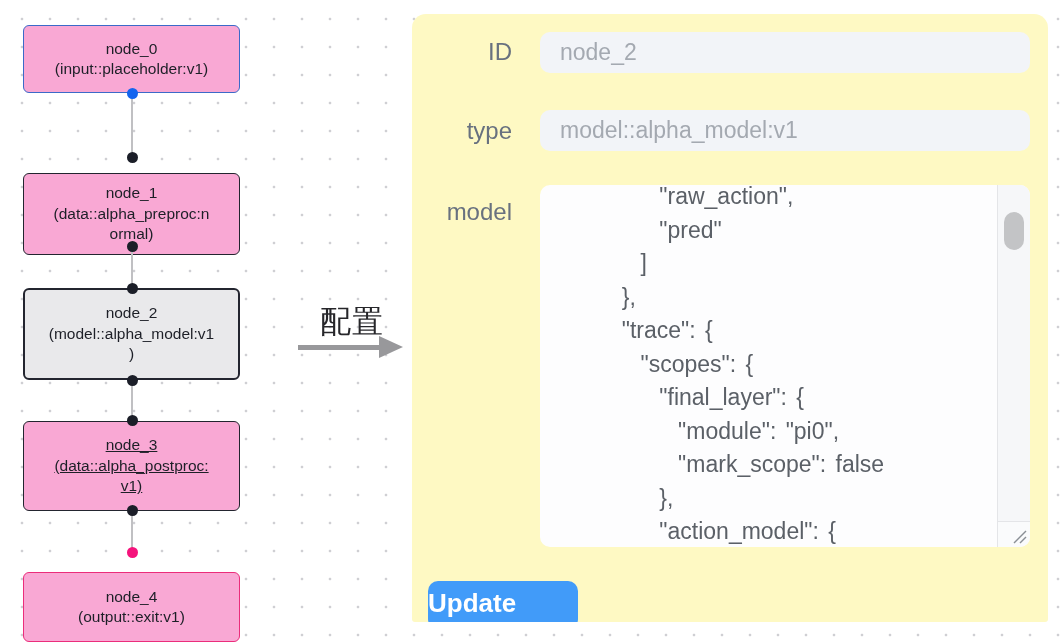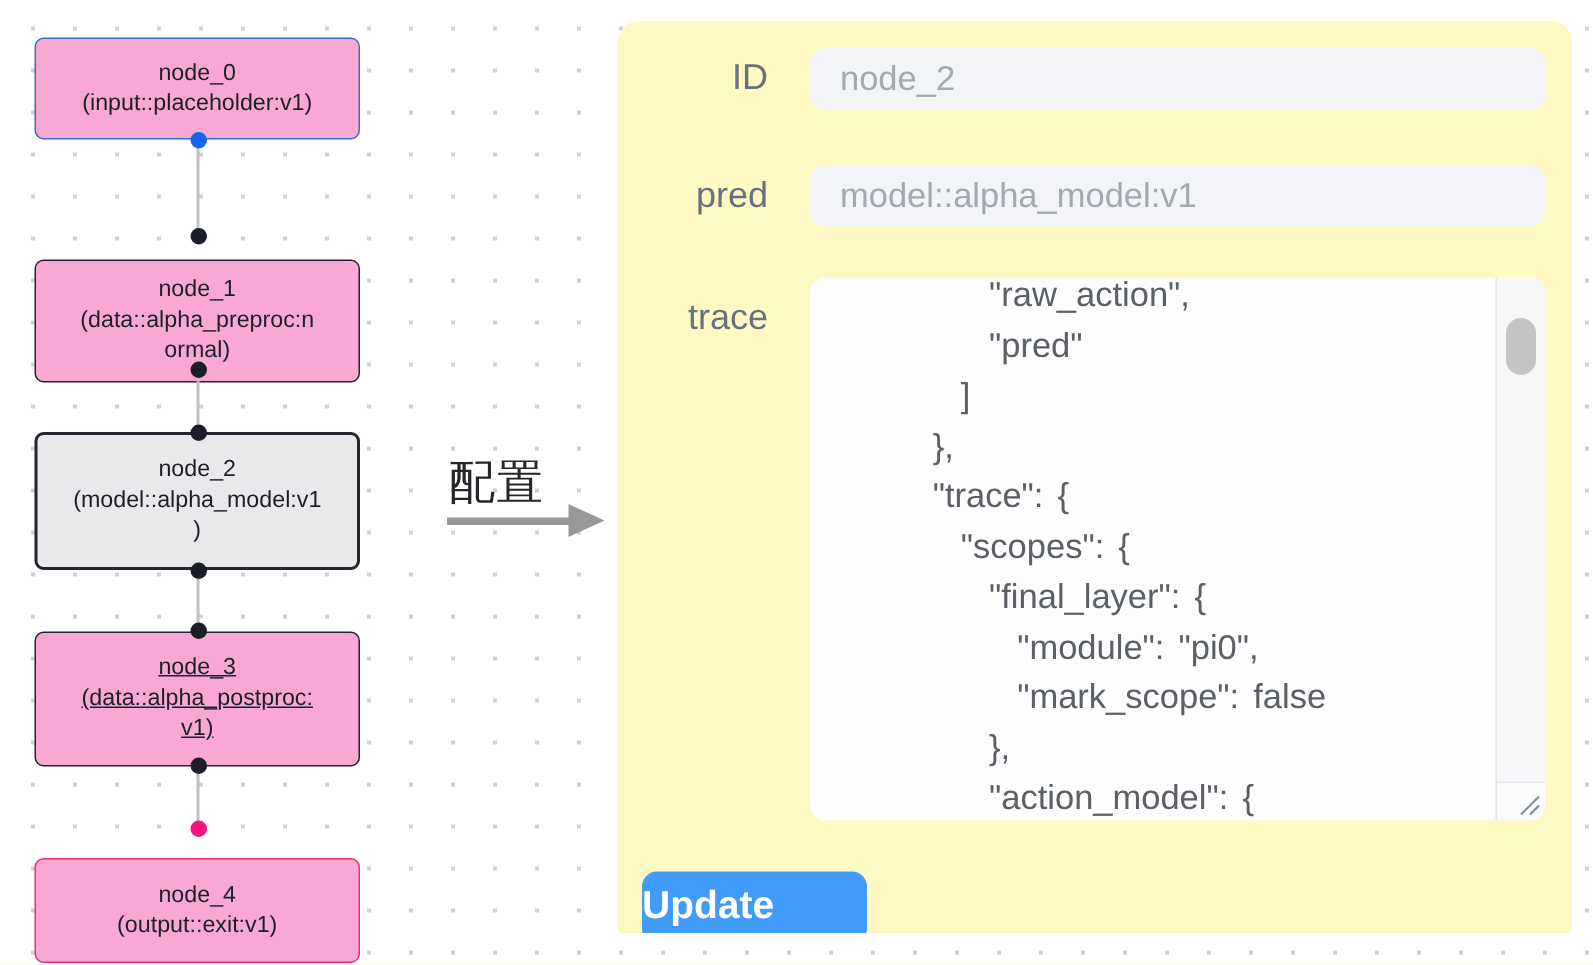--- a/index.html
+++ b/index.html
@@ -28,21 +28,21 @@
   }
   .port {
     position:absolute; left:126.5px; width:11px; height:11px; border-radius:50%;
     background:#1b1e28;
   }
   .port.p-blue { background:#1465ef; }
   .port.p-pink { background:#f5137c; }
   
   .cfg-label {
     position:absolute; left:299px; top:301px; width:106px;
-    font-size:31px; color:#26262a; text-align:left; letter-spacing:1px;
+    font-size:31px; color:#26262a; text-align:center; letter-spacing:1px;
   }
   .cfg-arrow { position:absolute; left:298px; top:336px; width:106px; height:22px; }
   .cfg-arrow .shaft {
     position:absolute; left:0; top:8.5px; width:85px; height:5px; background:#98989b;
   }
   .cfg-arrow .head {
     position:absolute; left:81px; top:0; width:0; height:0;
     border-left:24px solid #98989b; border-top:11px solid transparent; border-bottom:11px solid transparent;
   }
   
@@ -145,24 +145,24 @@
 <div class="cfg-arrow">
   <div class="shaft"></div>
   <div class="head"></div>
 </div>
 
 <div class="panel">
 
   <div class="f-label" style="top:24px;">ID</div>
   <input class="f-input" style="top: 18px;" type="text" value="node_2">
 
-  <div class="f-label" style="top:103px;">pred</div>
+  <div class="f-label" style="top:103px;">type</div>
   <input class="f-input" style="top: 96px;" type="text" value="model::alpha_model:v1">
 
-  <div class="f-label" style="top:184px;">trace</div>
+  <div class="f-label" style="top:184px;">model</div>
 
   <div class="editor">
     <pre>      "raw_action",
       "pred"
     ]
   },
   "trace": {
     "scopes": {
       "final_layer": {
         "module": "pi0",

